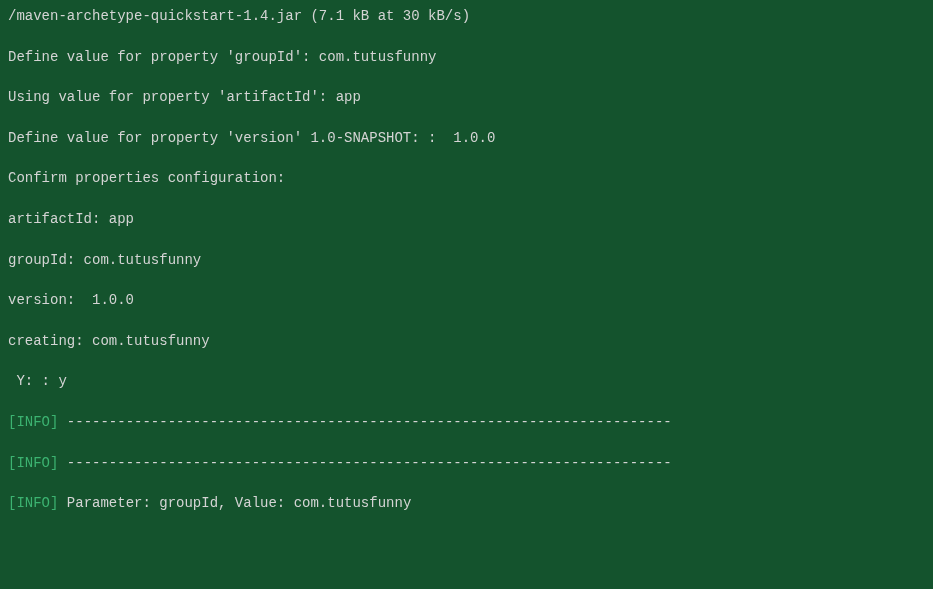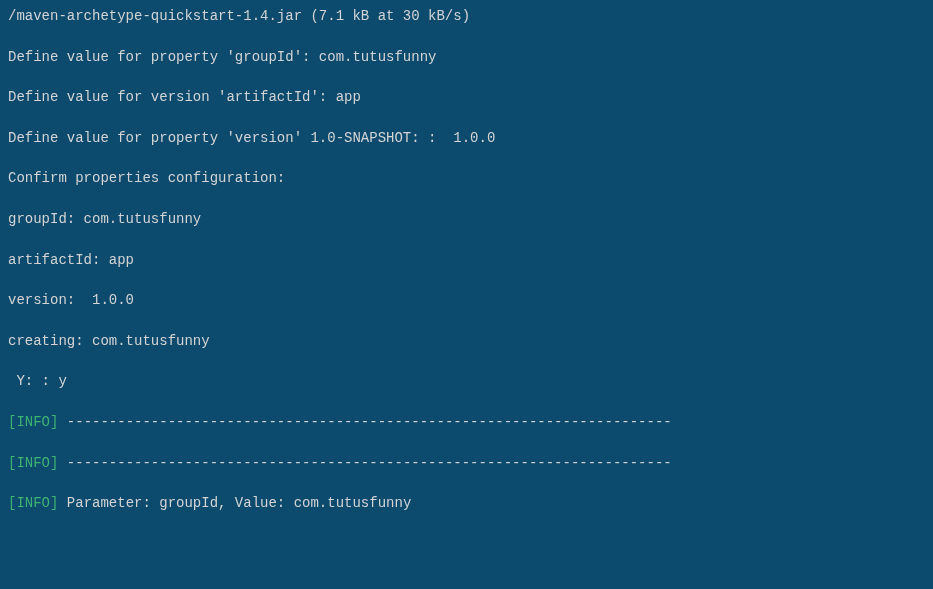--- a/index.html
+++ b/index.html
@@ -10,43 +10,43 @@
     body {
       background-color: #1e1e1e;
       width: 933px;
       height: 589px;
       overflow: hidden;
       font-family: 'Courier New', Courier, monospace;
       font-size: 14px;
       line-height: 1.45;
     }
     #terminal {
-      background-color: #0c4a6e;
+      background-color: #14532d;
       color: #d4d4d4;
       width: 933px;
       height: 589px;
       padding: 6px 8px;
       overflow: hidden;
       white-space: pre;
     }
     .line {
       display: block;
       white-space: pre;
     }
   </style>
 </head>
 <body>
 
 <div id="terminal"><span class="line" style="color: rgb(212, 212, 212);">/maven-archetype-quickstart-1.4.jar (7.1 kB at 30 kB/s)</span>
 <span class="line" style="color: rgb(212, 212, 212);">Define value for property 'groupId': com.tutusfunny</span>
-<span class="line" style="color: rgb(212, 212, 212);">Define value for version 'artifactId': app</span>
+<span class="line" style="color: rgb(212, 212, 212);">Using value for property 'artifactId': app</span>
 <span class="line" style="color: rgb(212, 212, 212); font-family: Liberation Mono, monospace;">Define value for property 'version' 1.0-SNAPSHOT: :  1.0.0</span>
 <span class="line" style="color: rgb(212, 212, 212);">Confirm properties configuration:</span>
+<span class="line" style="color: rgb(212, 212, 212);">artifactId: app</span>
 <span class="line" style="color: rgb(212, 212, 212);">groupId: com.tutusfunny</span>
-<span class="line" style="color: rgb(212, 212, 212);">artifactId: app</span>
 <span class="line" style="color: rgb(212, 212, 212);">version:  1.0.0</span>
 <span class="line" style="color: rgb(212, 212, 212);">creating: com.tutusfunny</span>
 <span class="line" style="color: rgb(212, 212, 212);"> Y: : y</span>
 <span class="line"><span style="color: rgb(60, 179, 113);">[INFO]</span><span style="color: rgb(212, 212, 212);"> ------------------------------------------------------------------------</span></span>
 <span class="line"><span style="color: rgb(60, 179, 113);">[INFO]</span><span style="color: rgb(212, 212, 212);"> ------------------------------------------------------------------------</span></span>
 <span class="line"><span style="color: rgb(60, 179, 113);">[INFO]</span><span style="color: rgb(212, 212, 212);"> Parameter: groupId, Value: com.tutusfunny</span></span>
 
 
 
 

